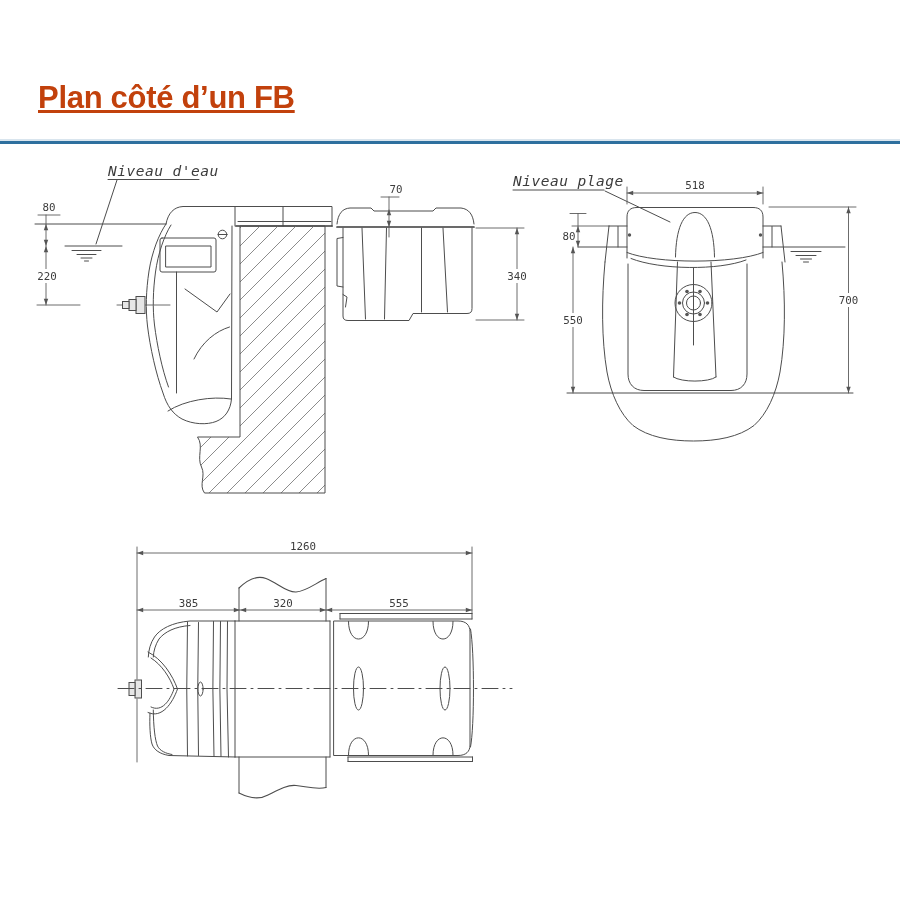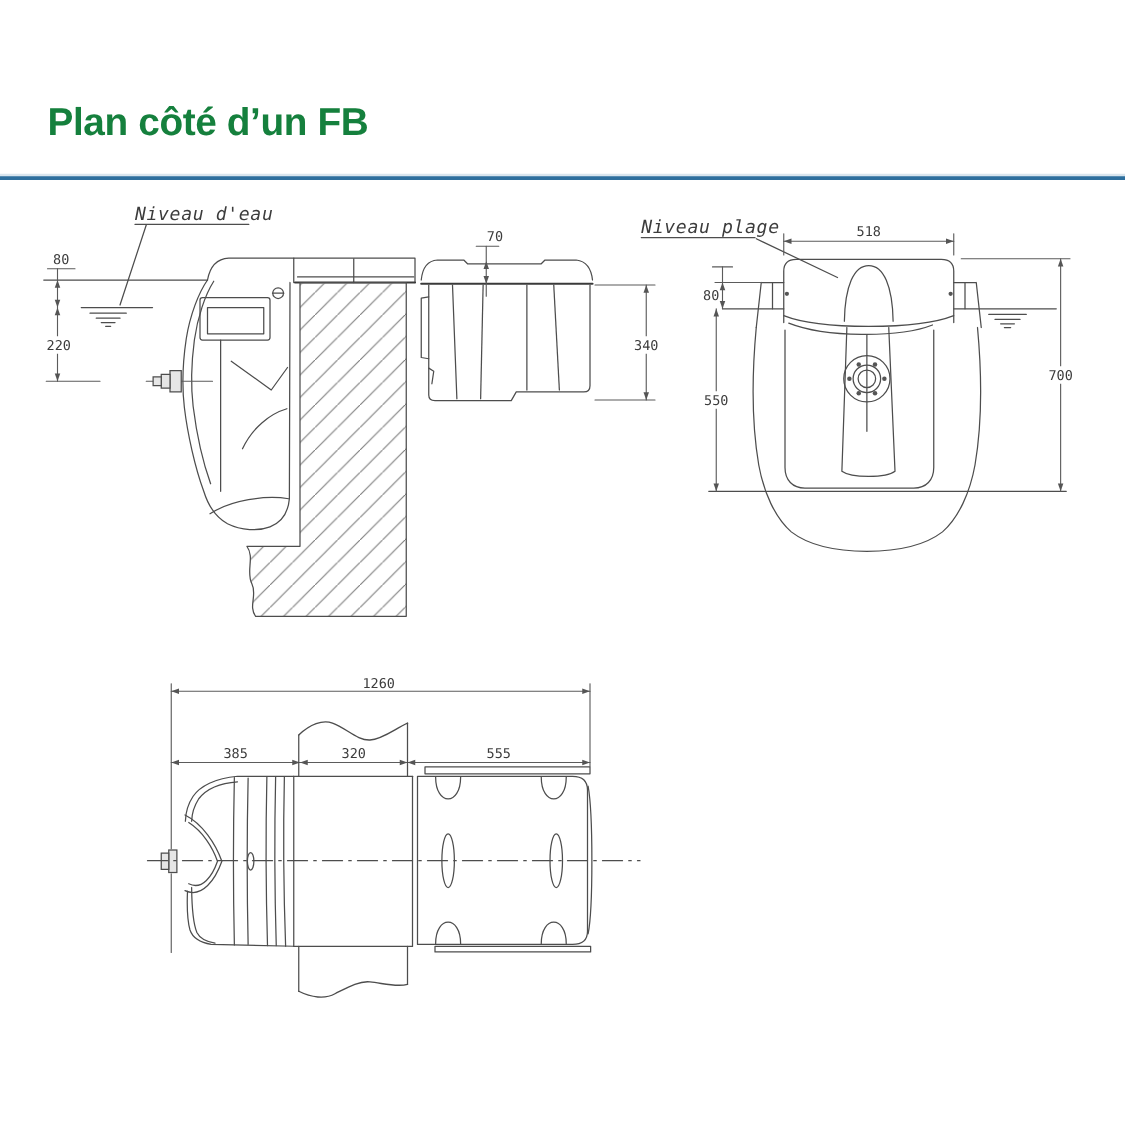--- a/index.html
+++ b/index.html
@@ -16,21 +16,21 @@
   .dim{font:10.8px "DejaVu Sans Mono",monospace;fill:#3c3c3c;text-anchor:middle;}
   .cad{font:italic 14.5px "DejaVu Sans Mono",monospace;fill:#3c3c3c;letter-spacing:.5px;}
   .arr{fill:#555;stroke:none;}
   .bg{fill:#fff;stroke:none;}
   .hatched{fill:url(#hatch);stroke:#4d4d4d;stroke-width:1;stroke-linejoin:round;}
   .gray{fill:#e6e6e6;stroke:#4d4d4d;stroke-width:1;}
 </style>
 </head>
 <body>
 
-<h1 class="page-title" style="color: #15803d;">Plan côté d’un FB</h1>
+<h1 class="page-title" style="color: #c2410c; text-decoration: underline;">Plan côté d’un FB</h1>
 <div class="divider" style="background: rgb(46, 111, 158);"></div>
 
 <svg class="draw" width="900" height="900" viewBox="0 0 900 900">
   <defs>
     <pattern id="hatch" patternUnits="userSpaceOnUse" width="18" height="18">
       <path d="M-4,22 L22,-4" stroke="#7f7f7f" stroke-width="0.9" fill="none"></path>
     </pattern>
   </defs>
 
   <g>

